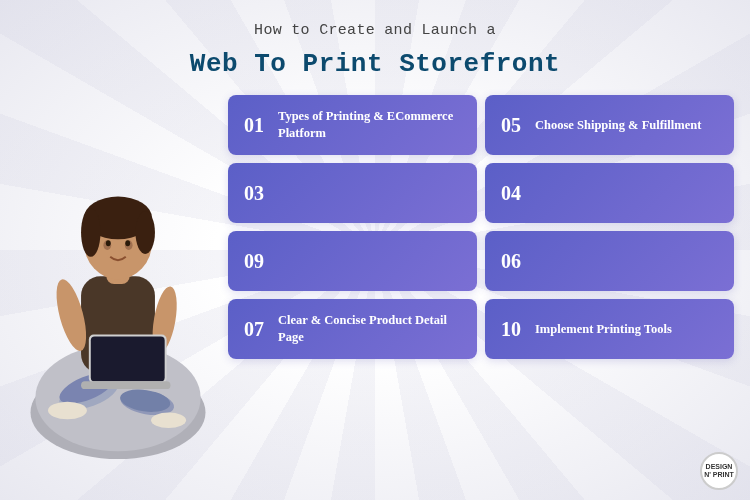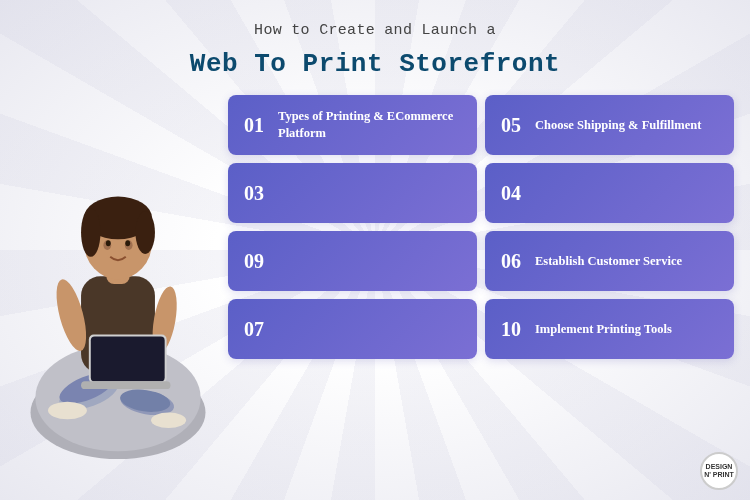--- a/index.html
+++ b/index.html
@@ -225,25 +225,25 @@
           <div class="step-number">03</div>
         </div>
         <div class="step-card">
           <div class="step-number">04</div>
         </div>
         <div class="step-card">
           <div class="step-number">09</div>
         </div>
         <div class="step-card">
           <div class="step-number">06</div>
-          <div class="step-label">Establish
-Customer Service</div>
         </div>
         <div class="step-card">
           <div class="step-number">07</div>
+          <div class="step-label">Clear &amp; Concise
+Product Detail Page</div>
         </div>
         <div class="step-card">
           <div class="step-number">10</div>
           <div class="step-label">Implement
 Printing Tools</div>
         </div>
       </div>
   </div>
 
   <div class="logo-circle">

